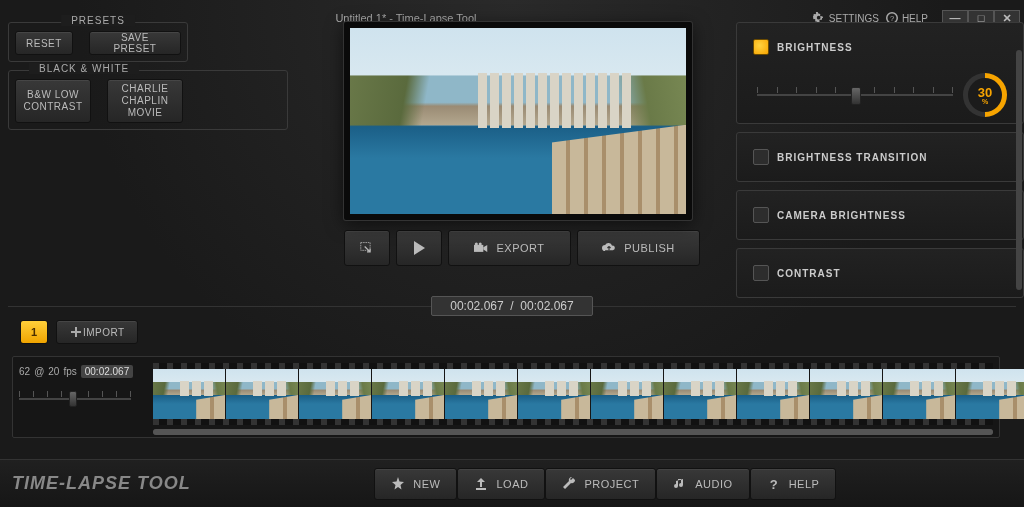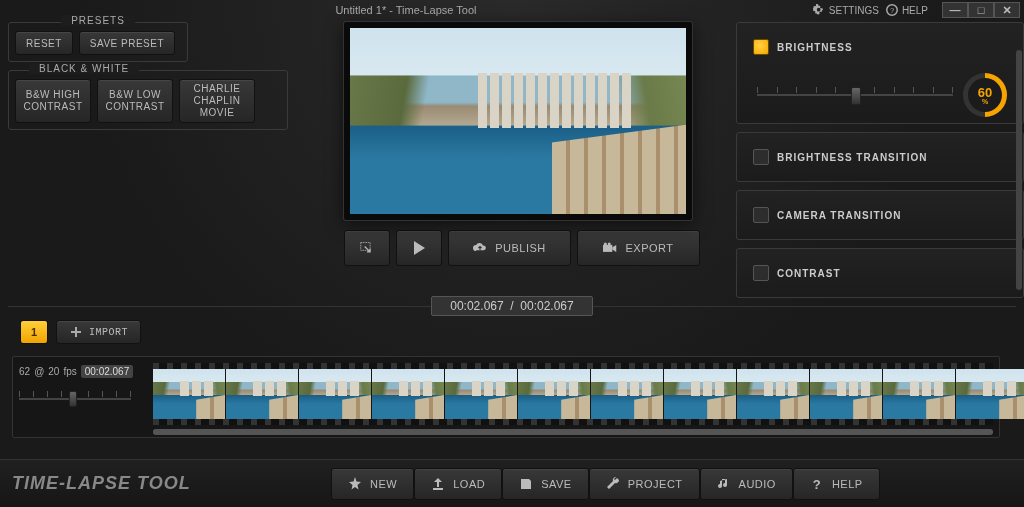--- a/index.html
+++ b/index.html
@@ -7,21 +7,21 @@
   body {
     background: #1a1a1a;
     font-family: Arial, Helvetica, sans-serif;
     color: #ccc;
     font-size: 11px;
     position: relative;
     background-image: radial-gradient(ellipse at top, #2a2a2a 0%, #1a1a1a 60%);
   }
   
   .topbar {
-    position: absolute; top: 0; left: 0; right: 0; height: 20px;
+    position: absolute; top: 8px; left: 0; right: 0; height: 20px;
     display: flex; align-items: center;
   }
   .topbar .title { flex: 1; text-align: center; color: #aaa; font-size: 11px; }
   .topbar .right { display: flex; align-items: center; gap: 6px; padding-right: 4px;}
   .topbar .link { color: #aaa; font-size: 10px; cursor: pointer; display: flex; align-items: center; gap: 3px;}
   .win-btns { display: flex; gap: 0; margin-left: 8px; }
   .win-btn {
     width: 26px; height: 16px; background: #333; border: 1px solid #555;
     display: flex; align-items: center; justify-content: center; color: #bbb; font-size: 11px; font-weight: bold;
   }
@@ -41,21 +41,21 @@
   .btn {
     background: linear-gradient(#383838,#262626);
     border: 1px solid #111; border-radius: 3px;
     box-shadow: inset 0 1px 0 rgba(255,255,255,0.07);
     color: #bbb; font-size: 10px; letter-spacing: 0.5px;
     display: inline-flex; align-items: center; justify-content: center;
     cursor: pointer; text-align: center;
   }
   .btn.small { height: 24px; padding: 0 10px; }
   .btn.big { width: 76px; height: 44px; flex-direction: column; line-height: 12px; }
-  .row { display: flex; gap: 6px; }
+  .row { display: flex; gap: 16px; }
   
   .preview {
     position: absolute; left: 344px; top: 22px; width: 356px;
   }
   .preview-frame {
     width: 348px; height: 198px; background: #000; border: 6px solid #0a0a0a; border-radius: 2px;
     box-shadow: 0 0 0 1px #333, 0 4px 18px rgba(0,0,0,0.6);
     position: relative; overflow: hidden;
   }
   .preview-controls { display: flex; gap: 6px; margin-top: 10px; }
@@ -120,21 +120,21 @@
   
   .hline { position:absolute; left:8px; right:8px; top:306px; border-top:1px solid #333; }
   
   .seqbar {
     position: absolute; left: 20px; top: 320px; display: flex; gap: 8px; align-items: center;
   }
   .seq-tab {
     width: 28px; height: 24px; background: linear-gradient(#ffcf3a,#f0a400); border: 1px solid #111;
     border-radius: 3px; display: flex; align-items: center; justify-content: center; color: #4a2e00; font-weight: bold; font-size: 11px;
   }
-  .import-btn { height: 24px; padding: 0 12px; display:flex; gap:6px;font-family:Liberation Mono, monospace; }
+  .import-btn { height: 24px; padding: 0 12px; display:flex; gap:0; }
   
   .timeline {
     position: absolute; left: 12px; right: 24px; top: 356px; height: 82px;
     border: 1px solid #333; background: #161616; border-radius: 2px;
   }
   .tl-left {
     position: absolute; left: 0; top: 0; bottom: 0; width: 132px; padding: 8px 6px;
   }
   .fps { color: #aaa; font-size: 10px; display: flex; align-items: center; gap: 4px;}
   .fps .dur { background: #444; padding: 1px 4px; border-radius: 2px; color:#ddd;}
@@ -228,21 +228,20 @@
   <div class="fieldset" style="width:180px;">
     <div class="legend">PRESETS</div>
     <div class="row">
       <div class="btn small">RESET</div>
       <div class="btn small">SAVE PRESET</div>
     </div>
   </div>
   <div class="fieldset leftlegend" style="width:280px;">
     <div class="legend">BLACK &amp; WHITE</div>
     <div class="row">
-      <div class="btn big">B&amp;W HIGH CONTRAST</div>
       <div class="btn big">B&amp;W LOW CONTRAST</div>
       <div class="btn big">CHARLIE CHAPLIN MOVIE</div>
     </div>
   </div>
 </div>
 
 <div class="preview">
   <div class="preview-frame">
     <div class="harbor"></div>
   </div>
@@ -254,41 +253,41 @@
             <path d="M6 6l7 7M13 9v4h-4" fill="none" stroke="#bbb" stroke-width="1.6"></path>
           </svg>
       </span>
     </div>
     <div class="pc-btn sq">
       <span class="ico">
         <svg width="14" height="16" viewBox="0 0 14 16">
             <path d="M2 1l11 7L2 15z" fill="#bbb"></path>
           </svg>
       </span>
-    </div>
-    <div class="pc-btn wide">
-      <span class="ico">
-        <svg width="18" height="14" viewBox="0 0 18 14">
-            <path d="M4 11a4 4 0 010-8 5 5 0 019 1 3 3 0 011 6H4z" fill="#bbb"></path>
-            <path d="M9 10V5m0 0L7 7m2-2l2 2" stroke="#333" stroke-width="1.5" fill="none"></path>
-          </svg>
-      </span>
-      <span>PUBLISH</span>
     </div>
     <div class="pc-btn wide">
       <span class="ico">
         <svg width="18" height="14" viewBox="0 0 18 14">
             <rect x="0" y="3" width="12" height="9" fill="#bbb"></rect>
             <path d="M12 6l5-3v9l-5-3z" fill="#bbb"></path>
             <circle cx="3" cy="2" r="2" fill="#bbb"></circle>
             <circle cx="8" cy="2" r="2" fill="#bbb"></circle>
           </svg>
       </span>
       <span>EXPORT</span>
     </div>
+    <div class="pc-btn wide">
+      <span class="ico">
+        <svg width="18" height="14" viewBox="0 0 18 14">
+            <path d="M4 11a4 4 0 010-8 5 5 0 019 1 3 3 0 011 6H4z" fill="#bbb"></path>
+            <path d="M9 10V5m0 0L7 7m2-2l2 2" stroke="#333" stroke-width="1.5" fill="none"></path>
+          </svg>
+      </span>
+      <span>PUBLISH</span>
+    </div>
   </div>
 </div>
 
 <div class="right-panel">
   <div class="prop expanded">
     <div class="prop-head">
       <div class="chk on"></div>
       <div class="prop-title">BRIGHTNESS</div>
     </div>
     <div class="slider-wrap">
@@ -303,36 +302,36 @@
             <span></span>
             <span></span>
             <span></span>
             <span></span>
             <span></span>
           </div>
         <div class="slider-thumb"></div>
       </div>
       <div class="dial">
         <div class="val">
-          <span>60</span>
+          <span>30</span>
           <span class="pct">%</span>
         </div>
       </div>
     </div>
   </div>
   <div class="prop">
     <div class="prop-head">
       <div class="chk"></div>
       <div class="prop-title">BRIGHTNESS TRANSITION</div>
     </div>
   </div>
   <div class="prop">
     <div class="prop-head">
       <div class="chk"></div>
-      <div class="prop-title">CAMERA TRANSITION</div>
+      <div class="prop-title">CAMERA BRIGHTNESS</div>
     </div>
   </div>
   <div class="prop">
     <div class="prop-head">
       <div class="chk"></div>
       <div class="prop-title">CONTRAST</div>
     </div>
   </div>
   <div class="v-scroll"></div>
 </div>
@@ -444,28 +443,20 @@
       <span class="ico">
           <svg width="14" height="14" viewBox="0 0 14 14">
             <path d="M2 11h10v2H2zM7 1l4 4H8v5H6V5H3z" fill="#bbb"></path>
           </svg>
         </span>
       <span>LOAD</span>
     </div>
     <div class="f-btn">
       <span class="ico">
           <svg width="14" height="14" viewBox="0 0 14 14">
-            <path d="M2 2h8l2 2v8H2zM4 3h5v3H4zm1 6h4v3H5z" fill="#bbb"></path>
-          </svg>
-        </span>
-      <span>SAVE</span>
-    </div>
-    <div class="f-btn">
-      <span class="ico">
-          <svg width="14" height="14" viewBox="0 0 14 14">
             <path d="M13 3a3 3 0 01-4 3L3 12l-2-2 6-6a3 3 0 013-4l-2 2 1 1 2-2z" fill="#bbb"></path>
           </svg>
         </span>
       <span>PROJECT</span>
     </div>
     <div class="f-btn">
       <span class="ico">
           <svg width="14" height="14" viewBox="0 0 14 14">
             <path d="M5 2v7a2 2 0 11-2-2V4l7-2v6a2 2 0 11-2-2V2z" fill="#bbb"></path>
           </svg>

